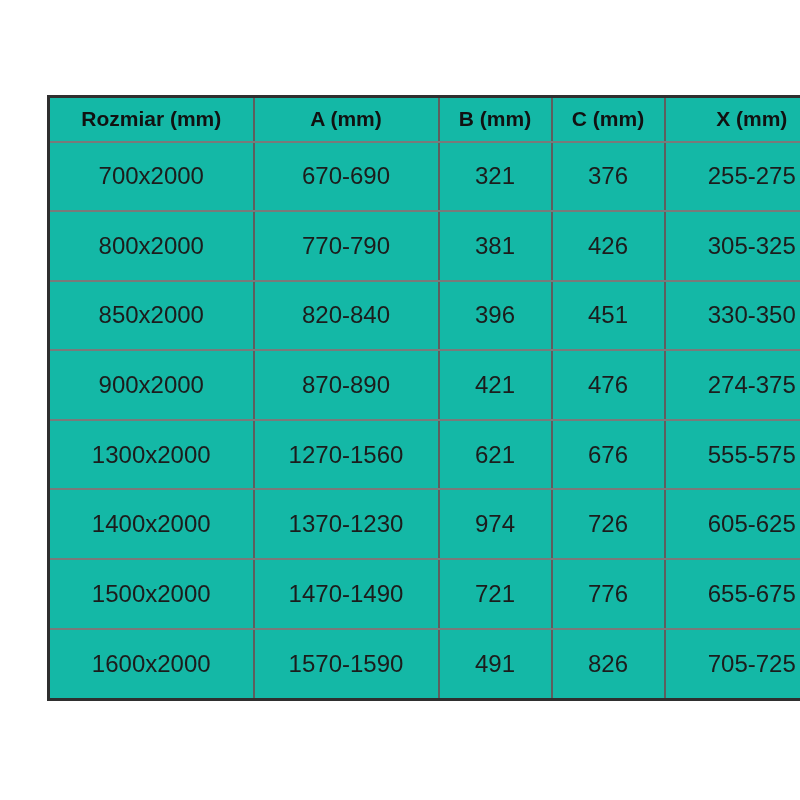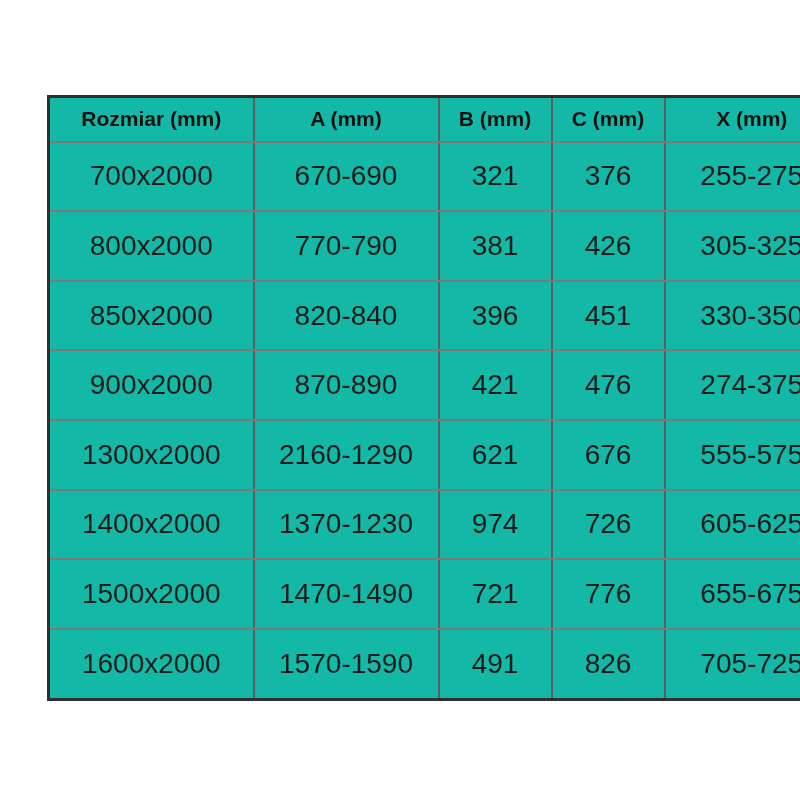--- a/index.html
+++ b/index.html
@@ -45,21 +45,21 @@
   }
   .spec-table thead tr {
     height: 45px;
   }
   .spec-table th {
     font-size: 21px;
     font-weight: bold;
     color: #111111;
   }
   .spec-table td {
-    font-size: 28px;
+    font-size: 24px;
     font-weight: normal;
     color: #1c1c1c;
   }
 </style>
 </head>
 <body>
 
 <table class="spec-table">
   <colgroup>
     <col class="c1">
@@ -101,21 +101,21 @@
       </tr>
       <tr>
         <td>900x2000</td>
         <td>870-890</td>
         <td>421</td>
         <td>476</td>
         <td>274-375</td>
       </tr>
       <tr>
         <td>1300x2000</td>
-        <td>2160-1290</td>
+        <td>1270-1560</td>
         <td>621</td>
         <td>676</td>
         <td>555-575</td>
       </tr>
       <tr>
         <td>1400x2000</td>
         <td>1370-1230</td>
         <td>974</td>
         <td>726</td>
         <td>605-625</td>

